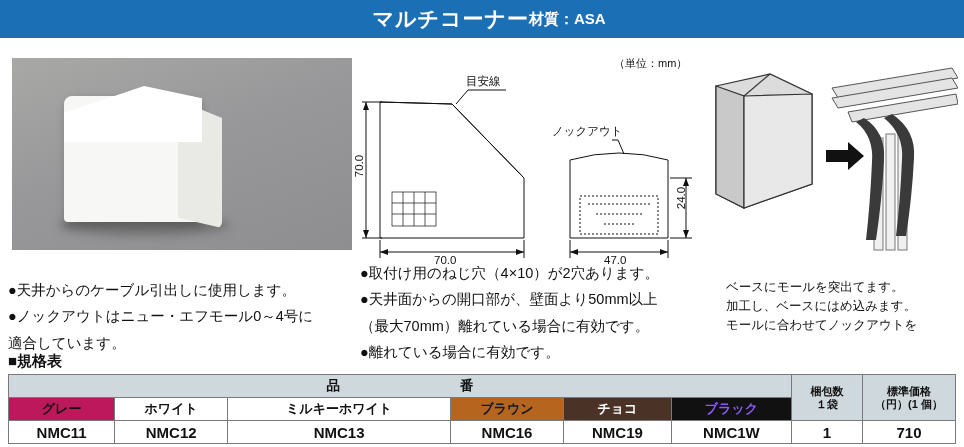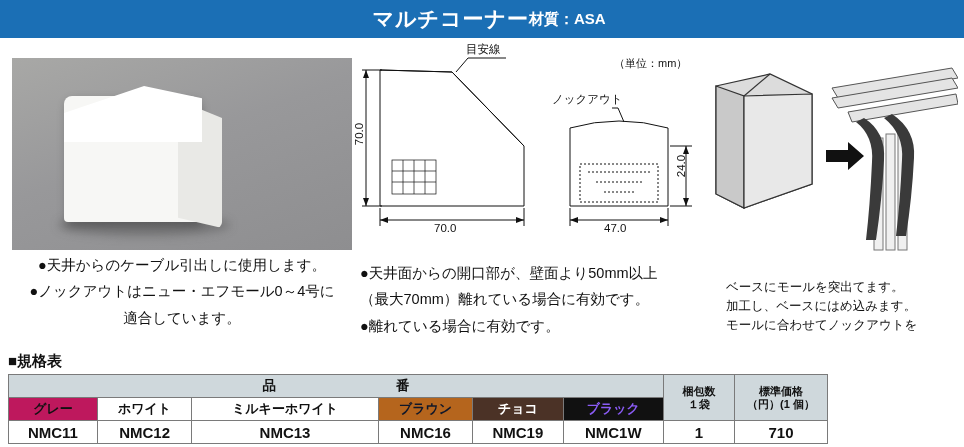--- a/index.html
+++ b/index.html
@@ -52,55 +52,55 @@
     border-radius:0 6px 6px 0;
   }
   .piece-shadow{
     position:absolute;left:46px;top:156px;width:172px;height:22px;
     background:rgba(60,60,60,.35);
     filter:blur(5px);
     border-radius:50%;
   }
 
   .bullets-left{
-    position:absolute;left:8px;top:254px;width:348px;
-    font-size:14.5px;line-height:1.55;text-align:center;
+    position:absolute;left:8px;top:279px;width:348px;
+    font-size:14.5px;line-height:1.55;
   }
   .bullets-mid{
     position:absolute;left:360px;top:262px;width:344px;
     font-size:14.5px;line-height:1.55;
   }
   .bullet{margin-bottom:4px;text-indent:0;}
 
   .spec-title{
     position:absolute;left:8px;top:352px;font-size:15px;font-weight:bold;
   }
 
   
   .drawing{
-    position:absolute;left:356px;top:36px;width:346px;height:200px;
+    position:absolute;left:356px;top:68px;width:346px;height:200px;
   }
   .unit-note{
     position:absolute;left:614px;top:56px;font-size:11px;color:#111;
   }
 
   
   .illus{
     position:absolute;left:706px;top:52px;width:252px;height:204px;
   }
   .illus-caption{
     position:absolute;left:726px;top:278px;width:232px;
     font-size:12.5px;line-height:1.5;color:#111;
   }
 
   
   table.spec{
     position:absolute;left:8px;top:374px;
     border-collapse:collapse;
-    width:820px;
+    width:948px;
     font-size:13.5px;
   }
   table.spec td,table.spec th{
     border:1px solid #7a7a7a;
     text-align:center;
     padding:0;
     height:22px;
   }
   .hdr-grey{background:#cfd8dc;font-weight:bold;}
   .row-names td{height:22px;font-weight:bold;font-size:13px;}
@@ -233,20 +233,21 @@
   <div>モールに合わせてノックアウトを</div>
 </div>
 
 <div class="bullets-left">
   <div class="bullet">●天井からのケーブル引出しに使用します。</div>
   <div class="bullet">●ノックアウトはニュー・エフモール0～4号に</div>
   <div class="bullet sub">適合しています。</div>
 </div>
 
 <div class="bullets-mid">
+  <div class="bullet">●取付け用のねじ穴（4×10）が2穴あります。</div>
   <div class="bullet">●天井面からの開口部が、壁面より50mm以上</div>
   <div class="bullet sub">（最大70mm）離れている場合に有効です。</div>
   <div class="bullet">●離れている場合に有効です。</div>
 </div>
 
 <div class="spec-title">■規格表</div>
 
 <table class="spec">
   <tbody>
       <tr>

